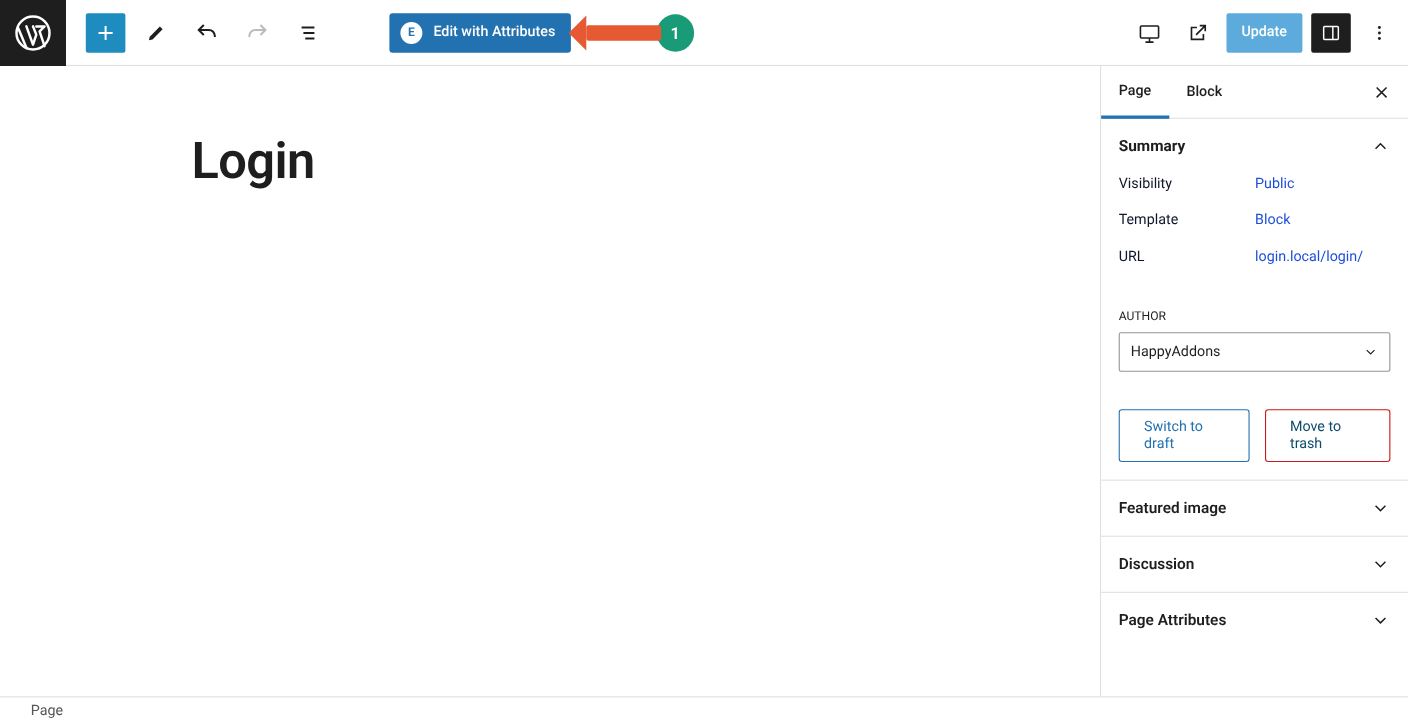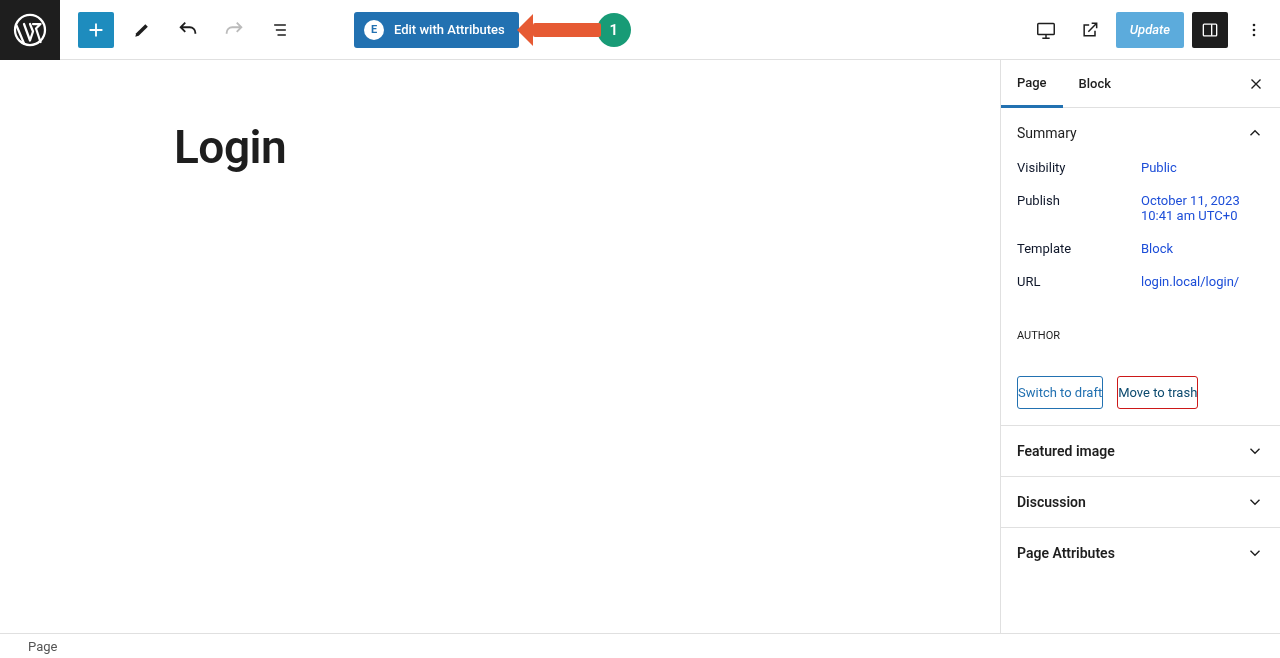--- a/index.html
+++ b/index.html
@@ -12,47 +12,47 @@
   .tb-left { display:flex; align-items:center; gap:10px; padding-left:18px; }
   .btn-add { width:36px; height:36px; background:#1e8cbe; display:flex; align-items:center; justify-content:center; color:#fff; cursor:pointer; border-radius:2px;}
   .tb-icon { width:36px; height:36px; display:flex; align-items:center; justify-content:center; color:#1e1e1e; cursor:pointer; border-radius:2px;}
   .tb-icon.disabled { color:#bbb; cursor:default;}
   .elementor-btn { margin-left:46px; background:#2271b1; color:#fff; height:36px; padding:0 14px 0 10px; border-radius:3px; display:flex; align-items:center; gap:10px; font-weight:500; cursor:pointer; font-size:13px;}
   .elementor-badge { width:20px; height:20px; background:#fff; border-radius:50%; display:flex; align-items:center; justify-content:center; color:#2271b1; font-weight:700; font-size:11px;}
   .annot-arrow { display:flex; align-items:center; margin-left:4px; }
   .arrow-shape { position:relative; height:14px; background:#e65a33; width:68px; border-radius:2px;}
   .arrow-shape::before { content:""; position:absolute; left:-16px; top:-9px; border:16px solid transparent; border-right-color:#e65a33; border-left:none; }
   .annot-circle { width:34px; height:34px; background:#189b76; border-radius:50%; display:flex; align-items:center; justify-content:center; color:#fff; font-weight:600; font-size:15px; margin-left:-4px;}
-  .tb-right { margin-left:auto; display:flex; align-items:flex-end; gap:8px;font-style:italic; }
+  .tb-right { margin-left:auto; display:flex; align-items:flex-end; gap:8px; }
   .update-btn { background:#4ba3d9; color:#fff; height:36px; padding:0 14px; border-radius:2px; display:flex; align-items:center; font-weight:500; cursor:pointer; opacity:.9;}
   .settings-btn { width:36px; height:36px; background:#1e1e1e; color:#fff; display:flex; align-items:center; justify-content:center; cursor:pointer; border-radius:2px;}
   .kebab { width:36px; height:36px; display:flex; align-items:center; justify-content:center; cursor:pointer;}
 
   
   .main { display:flex; height:573px; }
   .canvas { flex:1; padding:60px 0 0 174px; position:relative; }
   .page-title { font-size:46px; font-weight:600; letter-spacing:-.5px; }
   .sidebar { width:280px; border-left:1px solid #e0e0e0; display:flex; flex-direction:column; overflow:hidden; }
   .tabs { display:flex; align-items:center; height:48px; border-bottom:1px solid #e0e0e0; position:relative;}
   .tab { padding:0 16px; font-weight:500; cursor:pointer; height:48px; display:flex; align-items:center; }
   .tab.active { border-bottom:3px solid #2271b1; }
   .close-x { margin-left:auto; margin-right:8px; width:32px; height:32px; display:flex; align-items:center; justify-content:center; cursor:pointer;}
 
   .panel-section { padding:16px; border-bottom:1px solid #e0e0e0; }
-  .sec-head { display:flex; align-items:center; justify-content:space-between; font-weight:400; font-size:14px; cursor:pointer; }
+  .sec-head { display:flex; align-items:center; justify-content:space-between; font-weight:700; font-size:14px; cursor:pointer; }
   .sec-closed { padding:16px; border-bottom:1px solid #e0e0e0; display:flex; justify-content:space-between; align-items:center; font-weight:600; font-size:14px; cursor:pointer; }
 
   .summary-body { padding-top:18px; display:flex; flex-direction:column; gap:18px; }
   .row { display:flex; align-items:flex-start; }
   .row .label { width:124px; color:#0f172a; font-size:13px;}
   .row .value { color:#1d4ed8; font-size:13px; cursor:pointer; max-width:120px; }
   .author-label { font-size:11px; text-transform:uppercase; color:#1e1e1e; font-weight:400; margin-top:22px;}
   .select-wrap { margin-top:8px; border:1px solid #949494; height:36px; display:flex; align-items:center; padding:0 10px; justify-content:space-between; cursor:pointer; border-radius:2px; font-size:13px;}
   .action-row { display:flex; gap:14px; margin-top:16px;}
-  .btn-outline { border:1px solid #2271b1; color:#2271b1; padding:8px 0; border-radius:3px; cursor:pointer; font-size:13px; background:#fff;}
+  .btn-outline { border:1px solid #2271b1; color:#2271b1; padding:8px 22px; border-radius:3px; cursor:pointer; font-size:13px; background:#fff;}
   .btn-outline.danger { border-color:#cc1818; color:#0c4a6e; }
 
   
   .footer { height:25px; border-top:1px solid #e0e0e0; display:flex; align-items:center; padding-left:28px; font-size:13px; color:#555; position:absolute; bottom:0; left:0; right:0; background:#fff;}
   .footer::before { content:""; width:14px; height:14px; border-bottom-left-radius:10px; border-left:2px solid #000; border-bottom:2px solid #000; position:absolute; left:4px; top:-2px; transform:rotate(0deg); display:none;}
 
   svg { display:block; }
 </style>
 </head>
 <body>
@@ -180,33 +180,37 @@
               <path d="M6 15l6-6 6 6" fill="none" stroke="currentColor" stroke-width="1.8"></path>
             </svg>
           </span>
       </div>
       <div class="summary-body">
         <div class="row">
           <div class="label">Visibility</div>
           <div class="value">Public</div>
         </div>
         <div class="row">
-          <div class="label">Publish</div>
-          <div class="value">October 11, 2023 10:41 am UTC+0</div>
-        </div>
-        <div class="row">
           <div class="label">Template</div>
           <div class="value">Block</div>
         </div>
         <div class="row">
           <div class="label">URL</div>
           <div class="value">login.local/login/</div>
         </div>
         <div>
           <div class="author-label">AUTHOR</div>
+          <div class="select-wrap">
+            <span>HappyAddons</span>
+            <span>
+                <svg width="14" height="14" viewBox="0 0 24 24">
+                  <path d="M6 9l6 6 6-6" fill="none" stroke="currentColor" stroke-width="1.8"></path>
+                </svg>
+              </span>
+          </div>
         </div>
         <div class="action-row">
           <div class="btn-outline">Switch to draft</div>
           <div class="btn-outline danger">Move to trash</div>
         </div>
       </div>
     </div>
 
     <div class="sec-closed">
       <span>Featured image</span>

